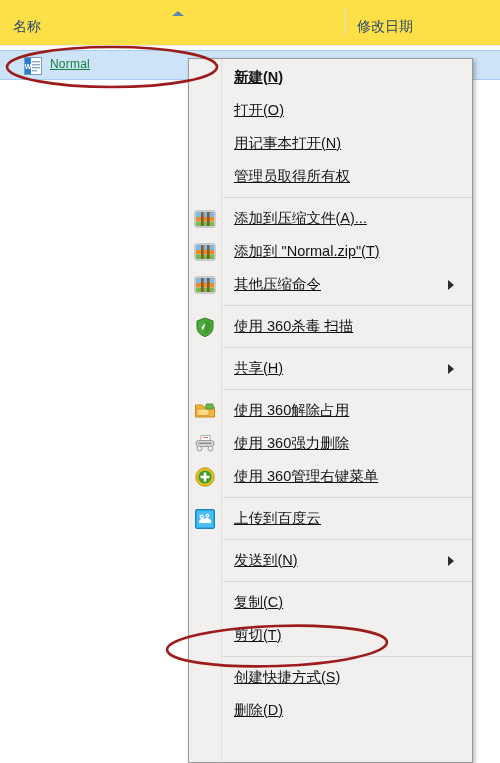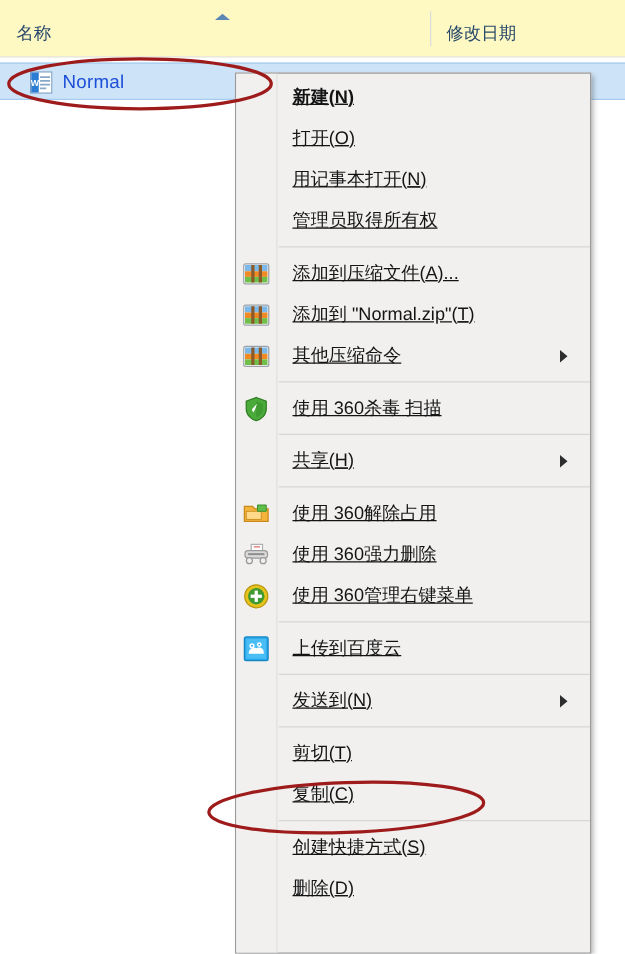--- a/index.html
+++ b/index.html
@@ -7,21 +7,21 @@
     width: 500px; height: 763px;
     background: #ffffff;
     font-family: "Liberation Sans", "DejaVu Sans", sans-serif;
     overflow: hidden;
   }
   #root { position: relative; width: 500px; height: 763px; background:#fff; }
 
   
   .col-header {
     position: absolute; left: 0; top: 0; width: 500px; height: 46px;
-    background: #fef9c3;
+    background: #fde047;
     border-bottom: 1px solid #e3e3e3;
   }
   .col-title {
     position: absolute; font-size: 14px; color: #2a4a6b; white-space: nowrap;
   }
   .col-name  { left: 13px;  top: 18px; }
   .col-date  { left: 357px; top: 18px; }
   .col-divider {
     position: absolute; left: 344px; top: 9px; width: 1px; height: 28px;
     background: #dcdcdc;
@@ -38,21 +38,21 @@
     position: absolute; left: 0; top: 50px; width: 500px; height: 30px;
     background: #cde3f7;
     border-top: 1px solid #a6cdf0;
     border-bottom: 1px solid #a6cdf0;
   }
   .file-icon {
     position: absolute; left: 24px; top: 6px; width: 18px; height: 18px;
   }
   .file-name {
     position: absolute; left: 50px; top: 6px;
-    font-size: 15px; color: #1d4ed8; letter-spacing: .2px;
+    font-size: 12px; color: #15803d; letter-spacing: .2px; text-decoration: underline;
   }
   .file-date {
     position: absolute; left: 357px; top: 7px;
     font-size: 14px; color: #2a2a2a; white-space: nowrap;
   }
   .file-row-body {
     position: absolute; left: 0; top: 81px; width: 500px; height: 682px;
     background: #ffffff;
   }
 
@@ -238,24 +238,24 @@
           </svg></span>
         <span class="label">上传到百度云</span>
       </div>
       <div class="sep"></div>
       <div class="mi">
         <span class="label">发送到(<span class="ul">N</span>)</span>
         <span class="arrow"></span>
       </div>
       <div class="sep"></div>
       <div class="mi">
+        <span class="label">复制(<span class="ul">C</span>)</span>
+      </div>
+      <div class="mi">
         <span class="label">剪切(<span class="ul">T</span>)</span>
-      </div>
-      <div class="mi">
-        <span class="label">复制(<span class="ul">C</span>)</span>
       </div>
       <div class="sep"></div>
       <div class="mi">
         <span class="label">创建快捷方式(<span class="ul">S</span>)</span>
       </div>
       <div class="mi">
         <span class="label">删除(<span class="ul">D</span>)</span>
       </div>
       <div class="mi"></div>
     </div>

